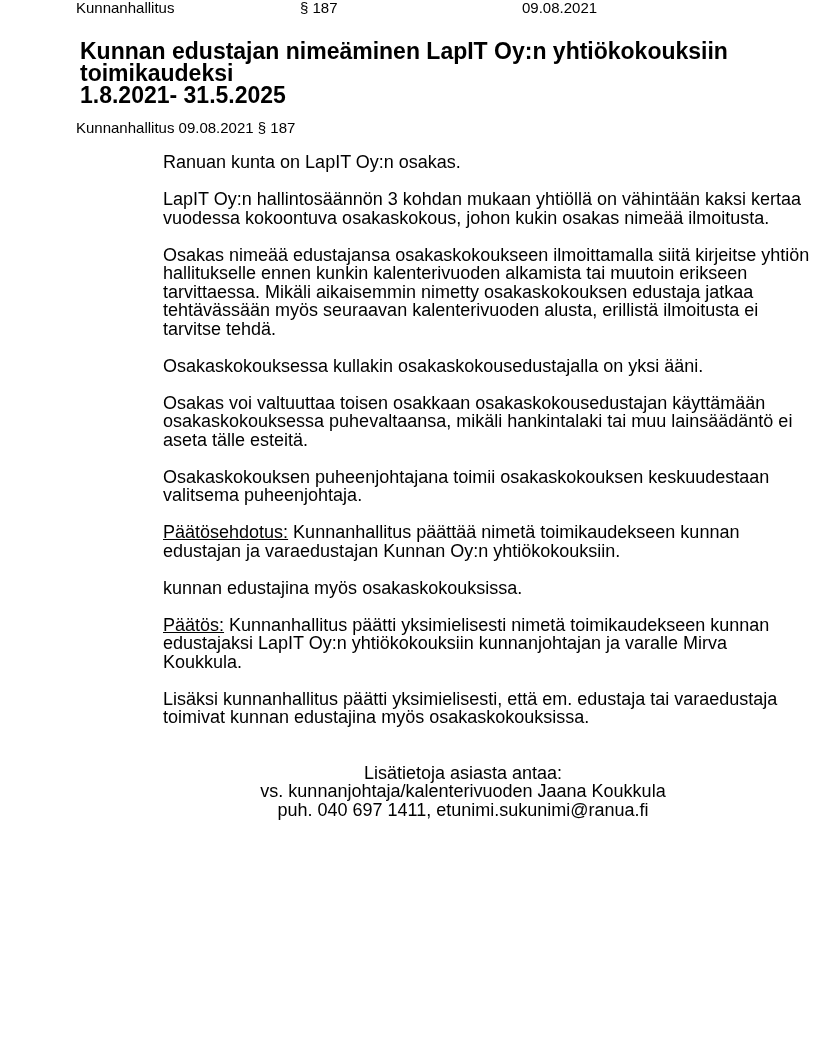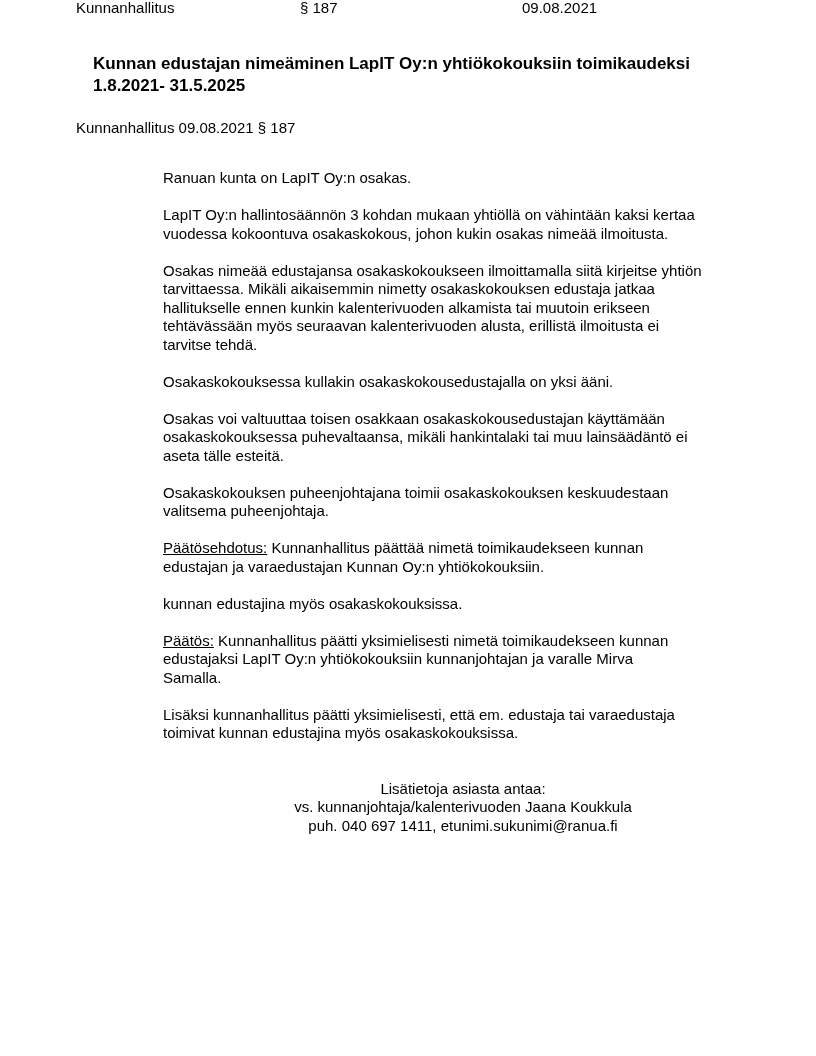--- a/index.html
+++ b/index.html
@@ -32,40 +32,40 @@
     }
     #hdr-body { left: 76px; }
     #hdr-section { left: 300px; }
     #hdr-date { left: 522px; }
 
     .title {
       position: absolute;
       top: 36px;
       left: 76px;
       width: 700px;
-      font-size: 17px;
+      font-size: 23px;
       font-weight: bold;
       line-height: 22px;
-      margin: 17px;
+      margin: 4px;
     }
     .meeting-ref {
       position: absolute;
       top: 106px;
       left: 76px;
       font-size: 15px;
       line-height: 20px;
       white-space: nowrap;
       margin-top: 12px;
     }
     .content {
       position: absolute;
-      top: 169px;
+      top: 153px;
       left: 163px;
       width: 600px;
-      font-size: 15px;
+      font-size: 18px;
       line-height: 18.5px;
     }
     .content p {
       margin: 0 0 18.5px 0;
     }
     .content .line {
       display: block;
       white-space: nowrap;
     }
     .label-u {
@@ -99,22 +99,22 @@
     <span class="line">Ranuan kunta on LapIT Oy:n osakas.</span>
   </p>
 
   <p>
     <span class="line">LapIT Oy:n hallintosäännön 3 kohdan mukaan yhtiöllä on vähintään kaksi kertaa</span>
     <span class="line">vuodessa kokoontuva osakaskokous, johon kukin osakas nimeää ilmoitusta.</span>
   </p>
 
   <p>
     <span class="line">Osakas nimeää edustajansa osakaskokoukseen ilmoittamalla siitä kirjeitse yhtiön</span>
+    <span class="line">hallitukselle ennen kunkin kalenterivuoden alkamista tai muutoin erikseen</span>
     <span class="line">tarvittaessa. Mikäli aikaisemmin nimetty osakaskokouksen edustaja jatkaa</span>
-    <span class="line">hallitukselle ennen kunkin kalenterivuoden alkamista tai muutoin erikseen</span>
     <span class="line">tehtävässään myös seuraavan kalenterivuoden alusta, erillistä ilmoitusta ei</span>
     <span class="line">tarvitse tehdä.</span>
   </p>
 
   <p>
     <span class="line">Osakaskokouksessa kullakin osakaskokousedustajalla on yksi ääni.</span>
   </p>
 
   <p>
     <span class="line">Osakas voi valtuuttaa toisen osakkaan osakaskokousedustajan käyttämään</span>
@@ -132,21 +132,21 @@
     <span class="line">edustajan ja varaedustajan Kunnan Oy:n yhtiökokouksiin.</span>
   </p>
 
   <p>
     <span class="line">kunnan edustajina myös osakaskokouksissa.</span>
   </p>
 
   <p>
     <span class="line"><span class="label-u">Päätös:</span><span> Kunnanhallitus päätti yksimielisesti nimetä toimikaudekseen kunnan</span></span>
     <span class="line">edustajaksi LapIT Oy:n yhtiökokouksiin kunnanjohtajan ja varalle Mirva</span>
-    <span class="line">Samalla.</span>
+    <span class="line">Koukkula.</span>
   </p>
 
   <p>
     <span class="line">Lisäksi kunnanhallitus päätti yksimielisesti, että em. edustaja tai varaedustaja</span>
     <span class="line">toimivat kunnan edustajina myös osakaskokouksissa.</span>
   </p>
 
   <p class="contact">
     <span class="line">Lisätietoja asiasta antaa:</span>
     <span class="line">vs. kunnanjohtaja/kalenterivuoden Jaana Koukkula</span>

